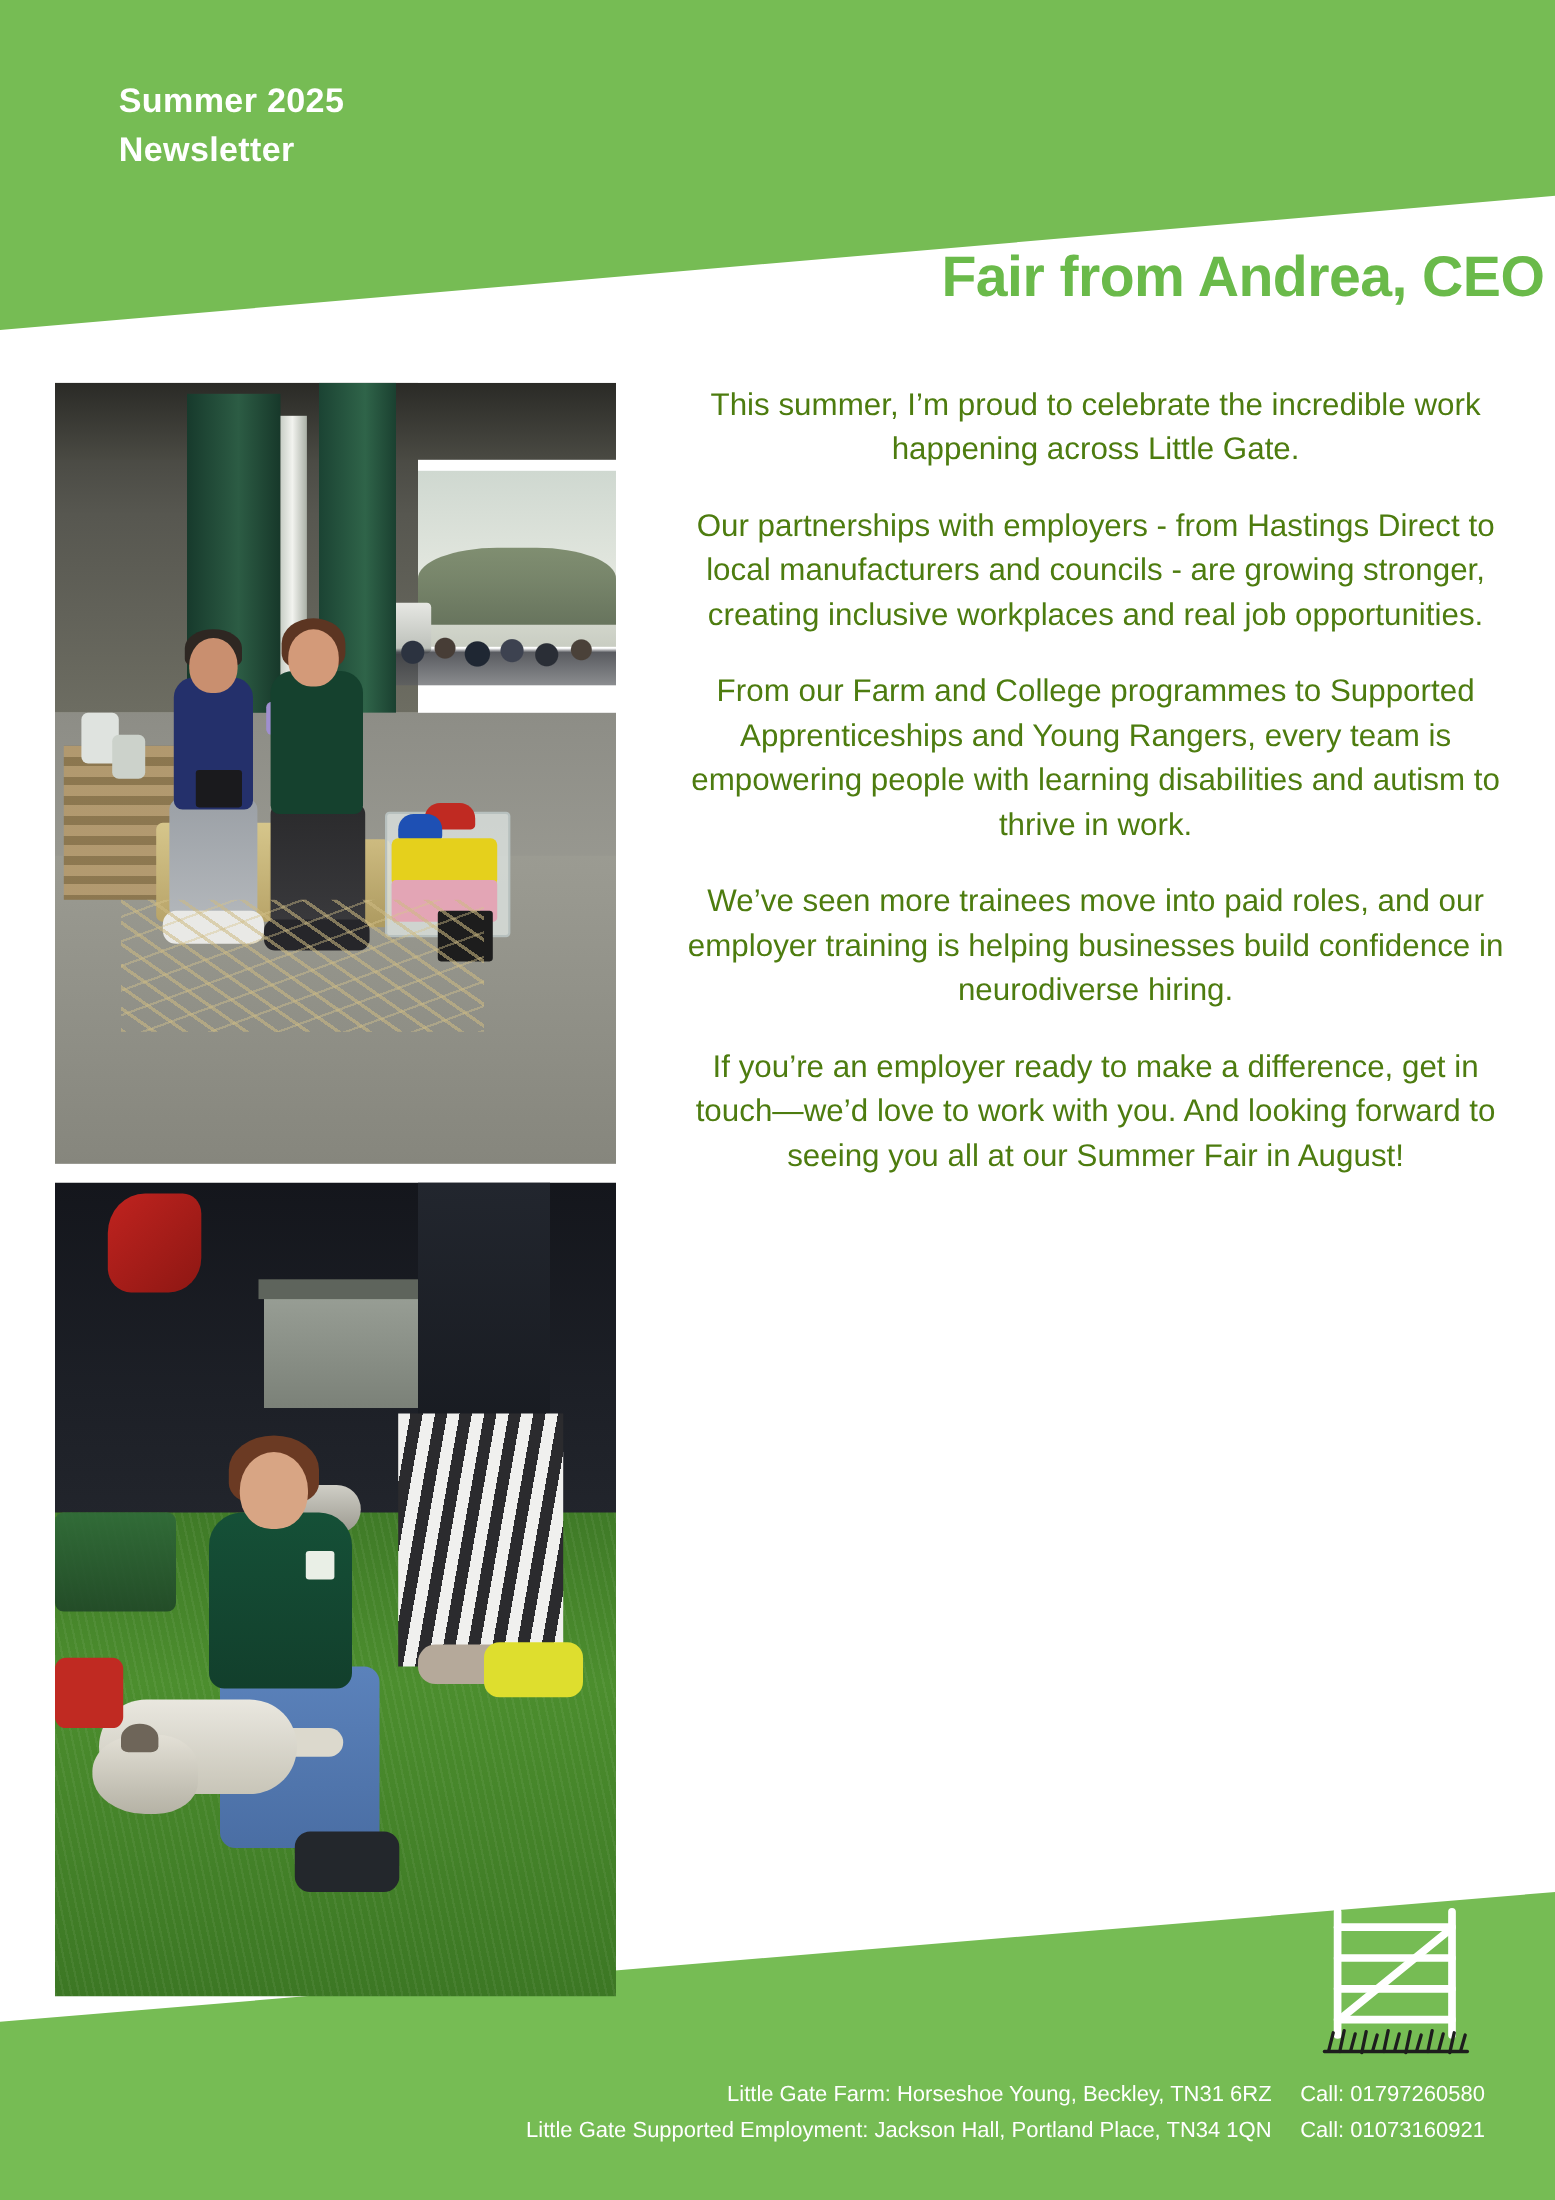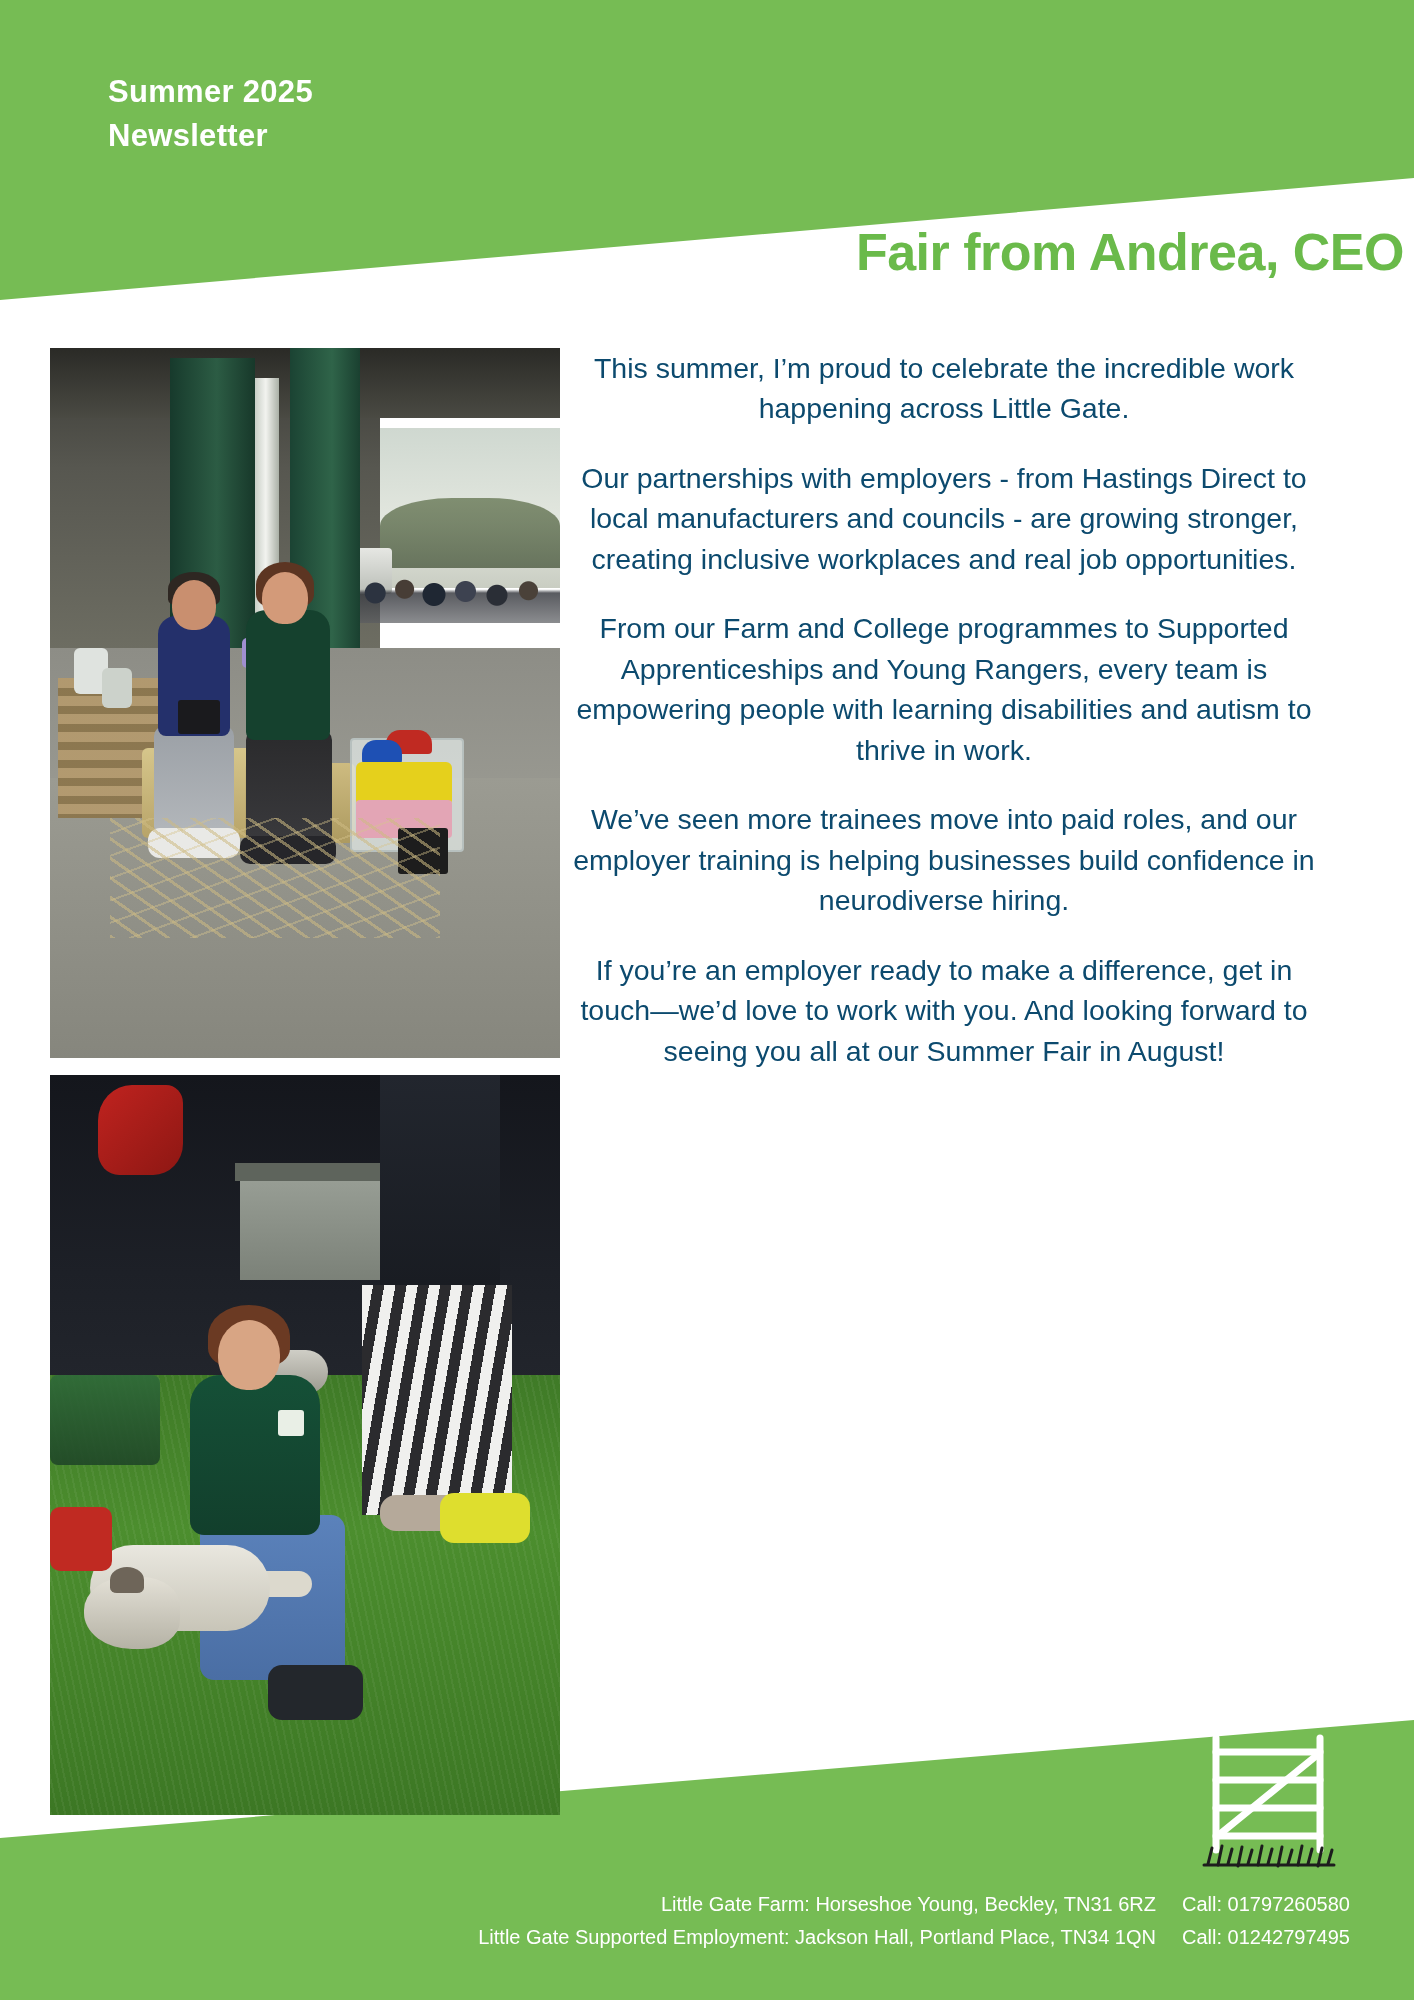--- a/index.html
+++ b/index.html
@@ -261,28 +261,28 @@
     background: repeating-linear-gradient(100deg, #f0f0ee 0 11px, #2b2b2e 11px 22px);
   }
   .p2-person2-shoe { position: absolute; left: 330px; top: 420px; width: 90px; height: 36px; background: #b5a99a; border-radius: 16px;}
   .p2-yellow { position: absolute; left: 390px; top: 418px; width: 90px; height: 50px; background: #dede2e; border-radius: 14px;}
   .p2-chairs { position: absolute; left: 0; top: 300px; width: 110px; height: 90px; background: linear-gradient(to bottom,#2f6a39,#1f4627); border-radius: 8px; opacity:.9;}
   .p2-cat { position: absolute; left: 212px; top: 275px; width: 66px; height: 44px; background: linear-gradient(to bottom,#cfcec6,#9b998f); border-radius: 22px;}
 
   
   .article {
     position: absolute;
-    left: 564px;
+    left: 616px;
     top: 348px;
     width: 760px;
     z-index: 3;
     text-align: center;
     font-size: 28.5px;
     line-height: 1.42;
-    color: #0c4a6e;
+    color: #4d7c0f;
   }
   .article p { margin: 0 0 29px 0; }
   .article p:last-child { margin-bottom: 16px; }
 
   
   .bottom-band {
     position: absolute;
     left: 0;
     bottom: 0;
     width: 1414px;
@@ -431,15 +431,15 @@
   </svg>
 </div>
 
 <div class="footer-lines">
   <div class="footer-row">
     <span class="addr">Little Gate Farm: Horseshoe Young, Beckley, TN31 6RZ</span>
     <span class="tel">Call: 01797260580</span>
   </div>
   <div class="footer-row">
     <span class="addr">Little Gate Supported Employment: Jackson Hall, Portland Place, TN34 1QN</span>
-    <span class="tel">Call: 01242797495</span>
+    <span class="tel">Call: 01073160921</span>
   </div>
 </div>
 
 </body></html>

